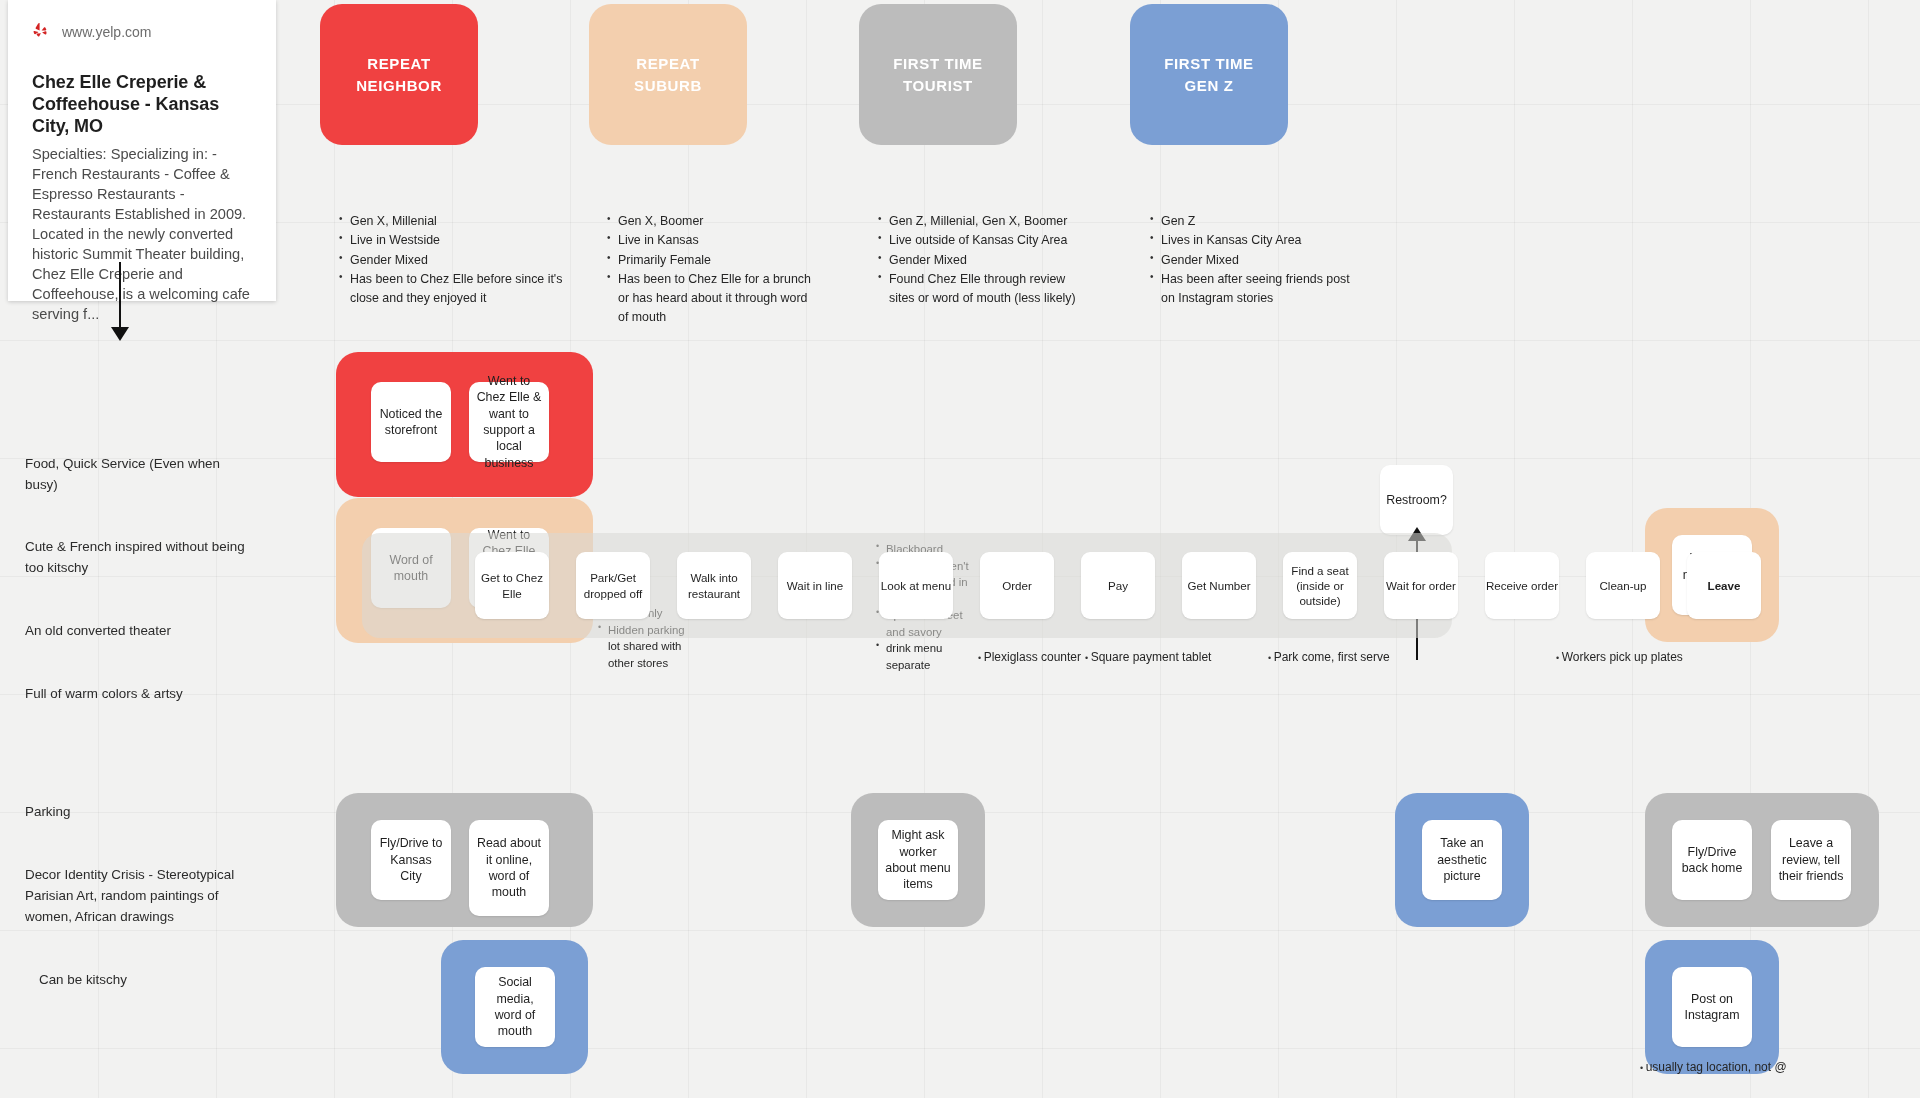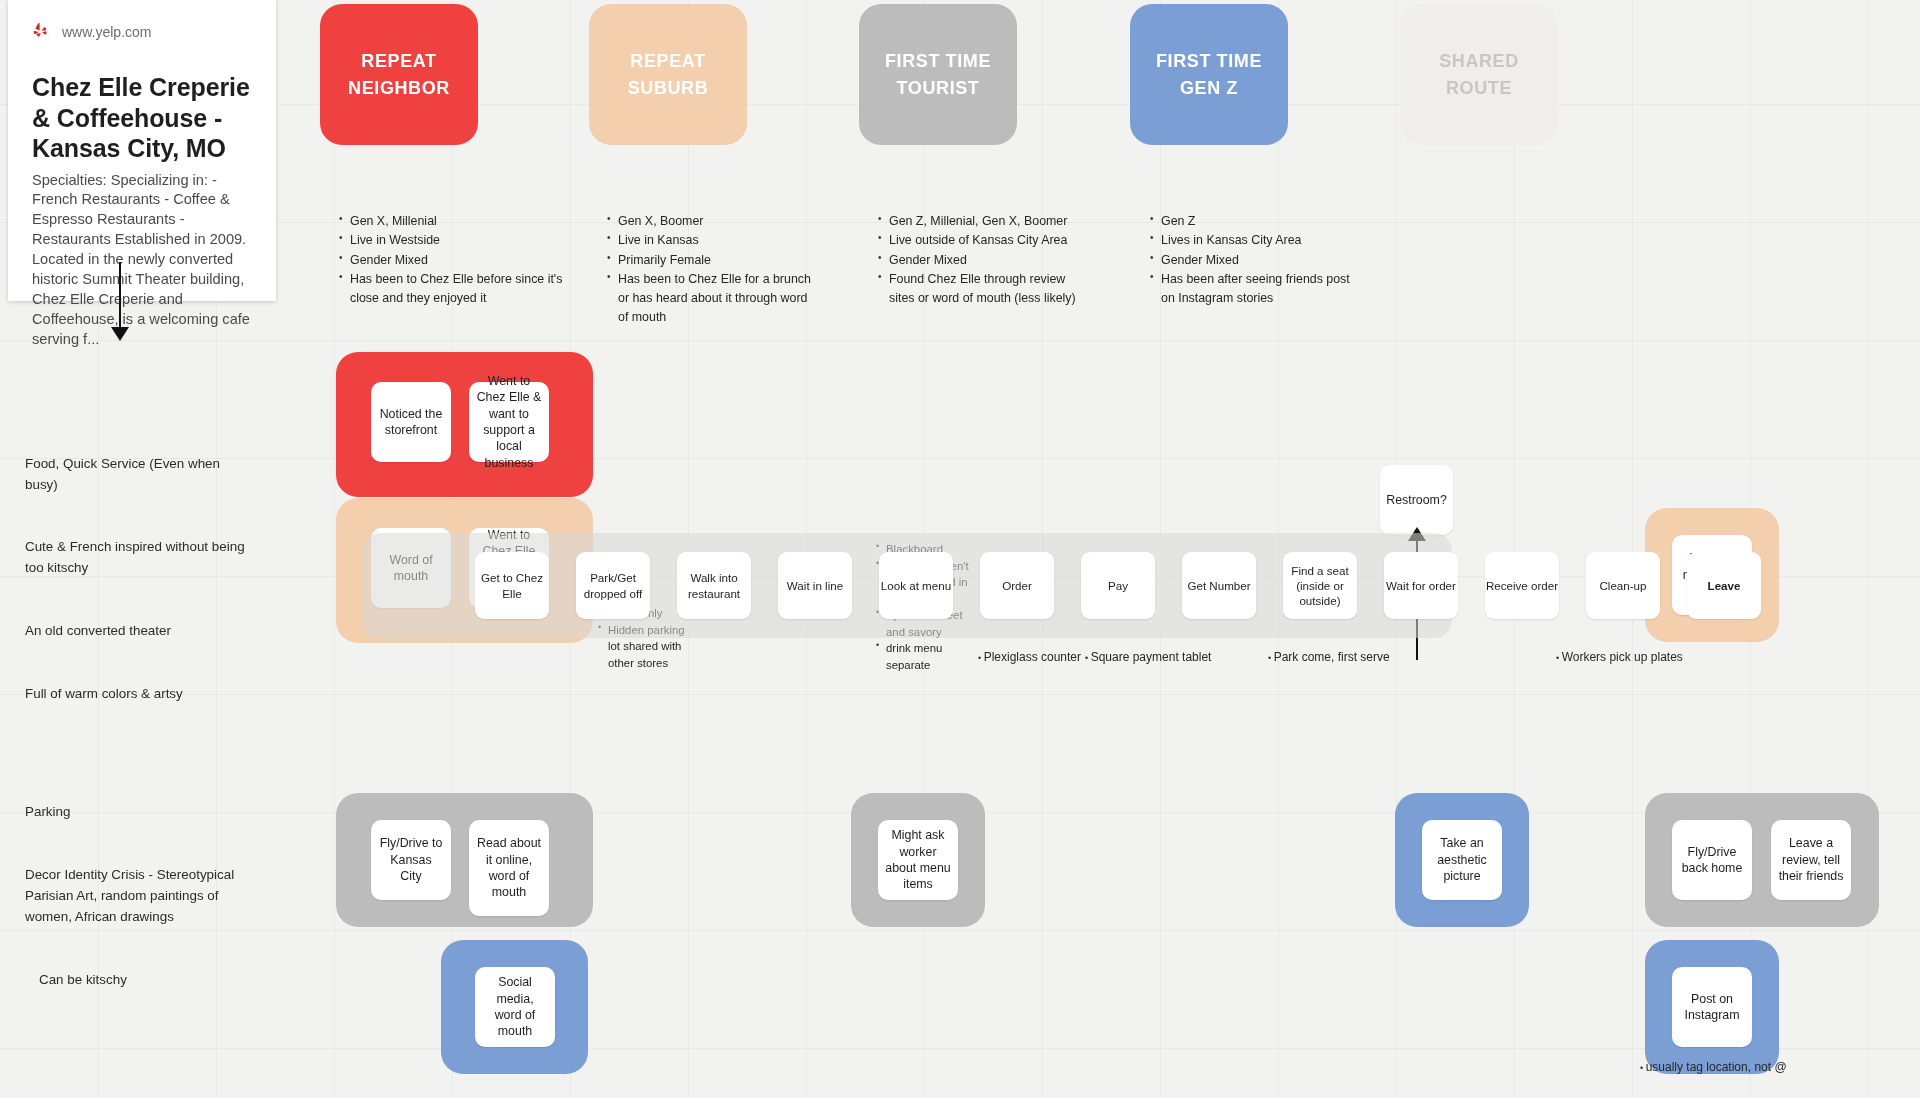--- a/index.html
+++ b/index.html
@@ -27,21 +27,21 @@
     position:absolute; left:8px; top:0; width:268px; height:301px;
     background:#ffffff;
     box-shadow:0 1px 4px rgba(0,0,0,.18);
     padding:16px 20px 14px 24px;
   }
   #yelp-head { display:flex; align-items:center; gap:12px; margin-top:6px;}
   #yelp-logo { width:18px; height:20px; position:relative; flex:0 0 auto;}
   #yelp-url { font-size:14px; color:#6d6d6d; font-family:"Liberation Sans",sans-serif;}
   #yelp-title {
     margin-top:30px;
-    font-size:25px; line-height:1.22; font-weight:bold; color:#1f1f1f;
+    font-size:18px; line-height:1.22; font-weight:bold; color:#1f1f1f;
     letter-spacing:-.1px;
   }
   #yelp-desc {
     margin-top:7px; font-size:14.6px; line-height:1.37; color:#4a4a4a;
   }
   
   .vline { position:absolute; background:#111; width:2px; }
   .arrowhead-down {
     position:absolute; width:0; height:0;
     border-left:9px solid transparent; border-right:9px solid transparent;
@@ -60,21 +60,21 @@
   }
   .obs-line { display:block; }
   .obs-indent { padding-left:14px; }
   .obs-gap { height:14px; }
   
   .persona {
     position:absolute; top:4px; width:158px; height:141px;
     border-radius:22px;
     display:flex; align-items:center; justify-content:center;
     text-align:center;
-    font-weight:bold; font-size:18px; letter-spacing:.6px;
+    font-weight:bold; font-size:15px; letter-spacing:.6px;
     line-height:1.45; color:#ffffff;
     padding:4px 10px;
   }
   .persona.ghost { color:#c9c7c4; background:#efeeec; }
   
   .persona-bullets {
     position:absolute; font-size:12.4px; line-height:1.52; color:#262626;
   }
   .persona-bullets ul { margin:0; padding-left:13px; list-style:none; }
   .persona-bullets li { position:relative; margin:0 0 .5px 0;}
@@ -177,26 +177,20 @@
     </div>
   </div>
 
   <div class="persona" style="left:1130px; background:#7b9fd4;">
     <div>
       <span>FIRST TIME</span><br>
       <span>GEN Z</span>
     </div>
   </div>
 
-  <div class="persona ghost" style="left:1400px;">
-    <div>
-      <span>SHARED</span><br>
-      <span>ROUTE</span>
-    </div>
-  </div>
 
   <div class="persona-bullets" style="left:337px; top:212px; width:230px;">
     <ul>
       <li>Gen X, Millenial</li>
       <li>Live in Westside</li>
       <li>Gender Mixed</li>
       <li>Has been to Chez Elle before since it's close and they enjoyed it</li>
     </ul>
   </div>
 

